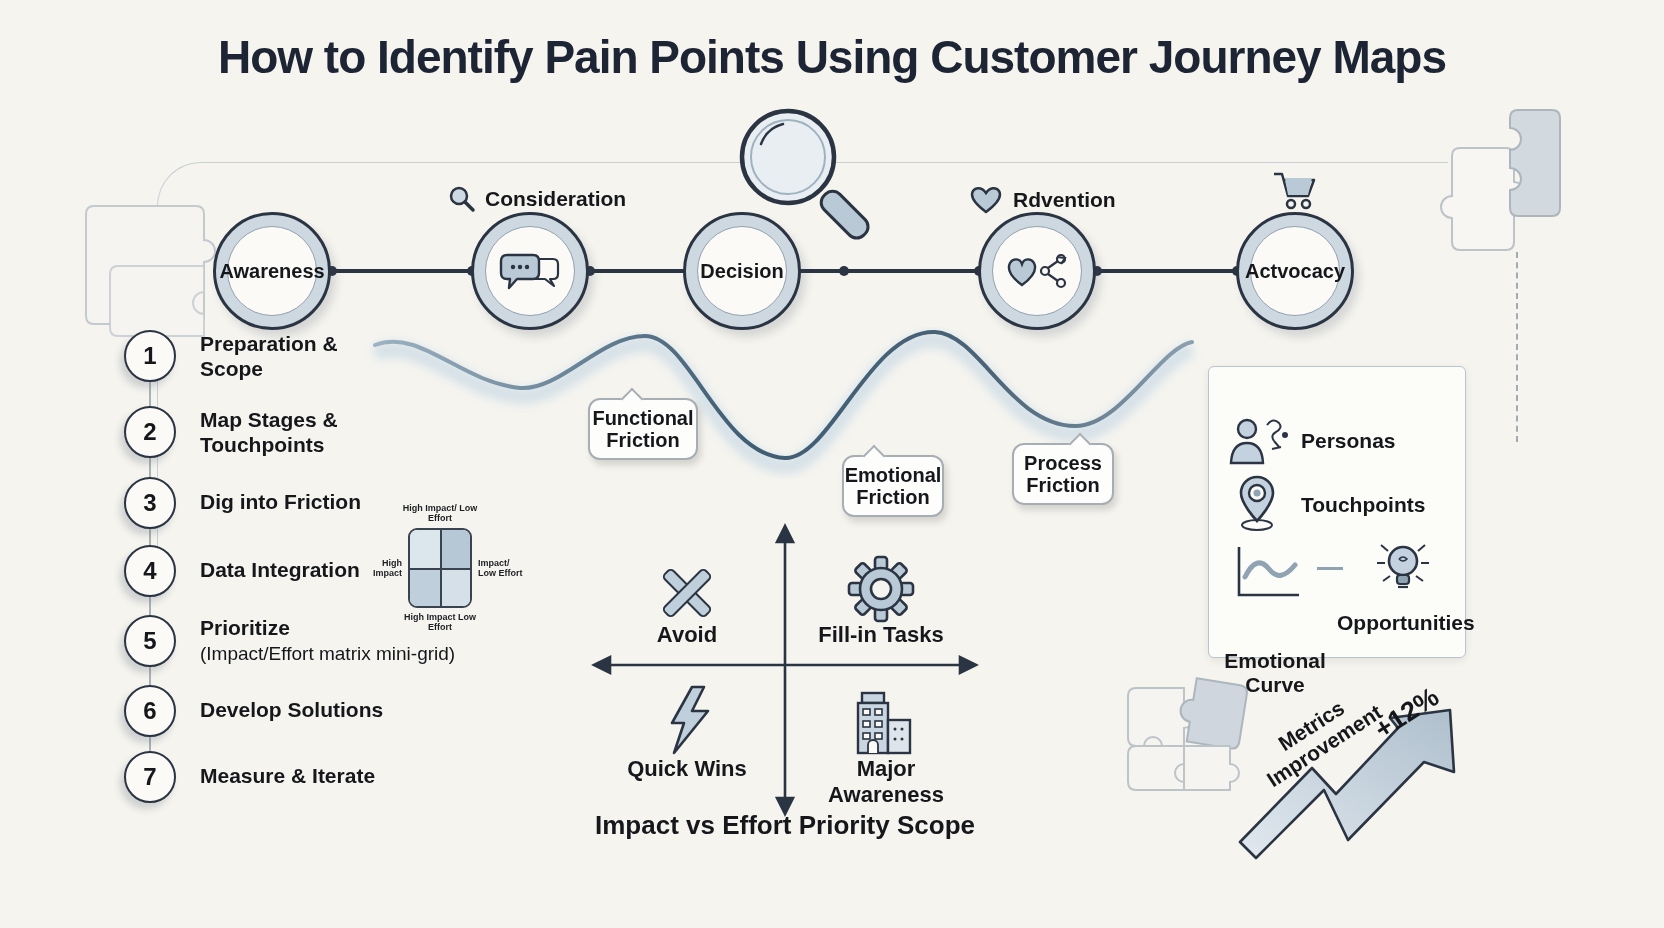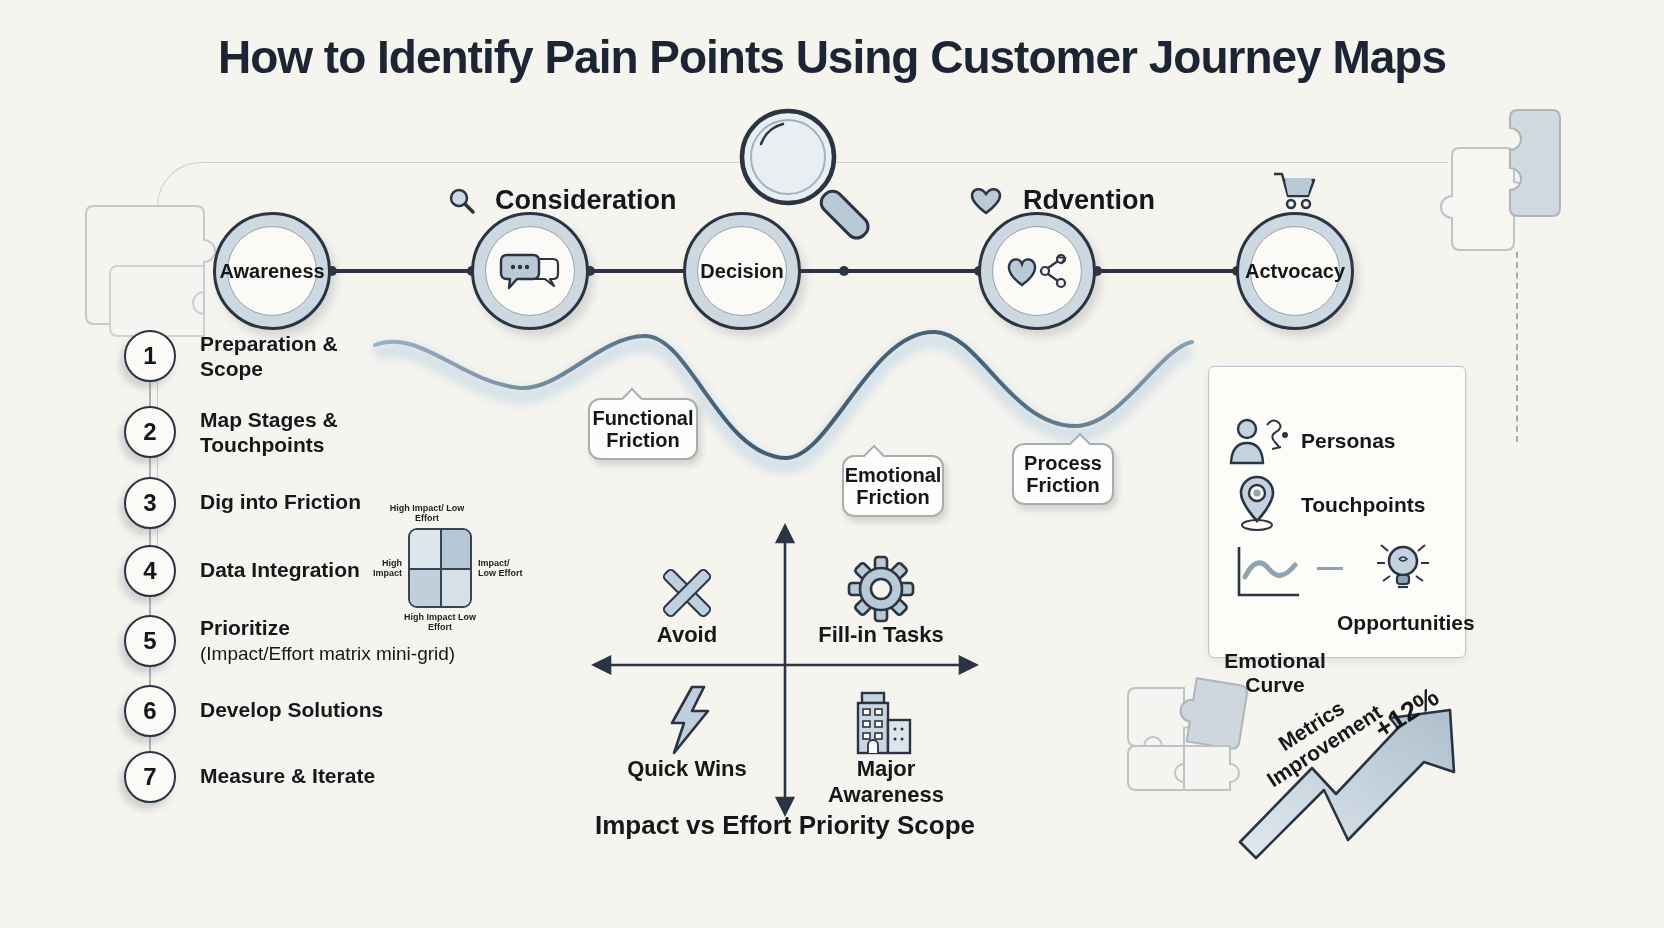--- a/index.html
+++ b/index.html
@@ -39,22 +39,22 @@
     box-shadow:5px 7px 9px rgba(70,85,100,0.18);
     display:flex; align-items:center; justify-content:center;
   }
   .stage-inner {
     width:90px; height:90px; border-radius:50%;
     background:#fbfaf7; border:1px solid #93a2ae;
     display:flex; align-items:center; justify-content:center;
     font-size:20px; font-weight:700; color:#15171b; text-align:center;
   }
   .stage-toplabel {
-    display:flex; align-items:center; gap:19px;
-    font-size:27px; font-weight:700; color:#15171b;
+    display:flex; align-items:center; gap:9px;
+    font-size:21px; font-weight:700; color:#15171b;
   }
 
   
   .steps-rail { left:149px; top:332px; width:1.5px; height:446px; background:#aab2b9; }
   .step-circle {
     left:124px; width:52px; height:52px; border-radius:50%;
     background:#fbfaf7; border:2.5px solid #2b3442;
     box-shadow:-4px 6px 7px rgba(70,85,100,0.22);
     display:flex; align-items:center; justify-content:center;
     font-size:24px; font-weight:700; color:#15171b;
@@ -277,21 +277,21 @@
 <div class="abs step-label" style="top:408px;width:170px;">Map Stages &amp; Touchpoints</div>
 <div class="abs step-label" style="top:490px;">Dig into Friction</div>
 <div class="abs step-label" style="top:558px;">Data Integration</div>
 <div class="abs step-label" style="top:616px;width:300px;">
   <span>Prioritize</span><br>
   <span class="step-sublabel">(Impact/Effort matrix mini-grid)</span>
 </div>
 <div class="abs step-label" style="top:698px;">Develop Solutions</div>
 <div class="abs step-label" style="top:764px;">Measure &amp; Iterate</div>
 
-<div class="abs mini-label" style="left:382px;top:503px;width:90px;">High Impact/ Low Effort</div>
+<div class="abs mini-label" style="left:395px;top:503px;width:90px;">High Impact/ Low Effort</div>
 <div class="abs mini-grid">
   <div class="q tl"></div>
   <div class="q tr"></div>
   <div class="q bl"></div>
   <div class="q br"></div>
   <div class="vline"></div>
   <div class="hline"></div>
 </div>
 <div class="abs mini-label" style="left:356px;top:558px;width:46px;text-align:right;">High Impact</div>
 <div class="abs mini-label" style="left:478px;top:558px;width:48px;text-align:left;">Impact/ Low Effort</div>

